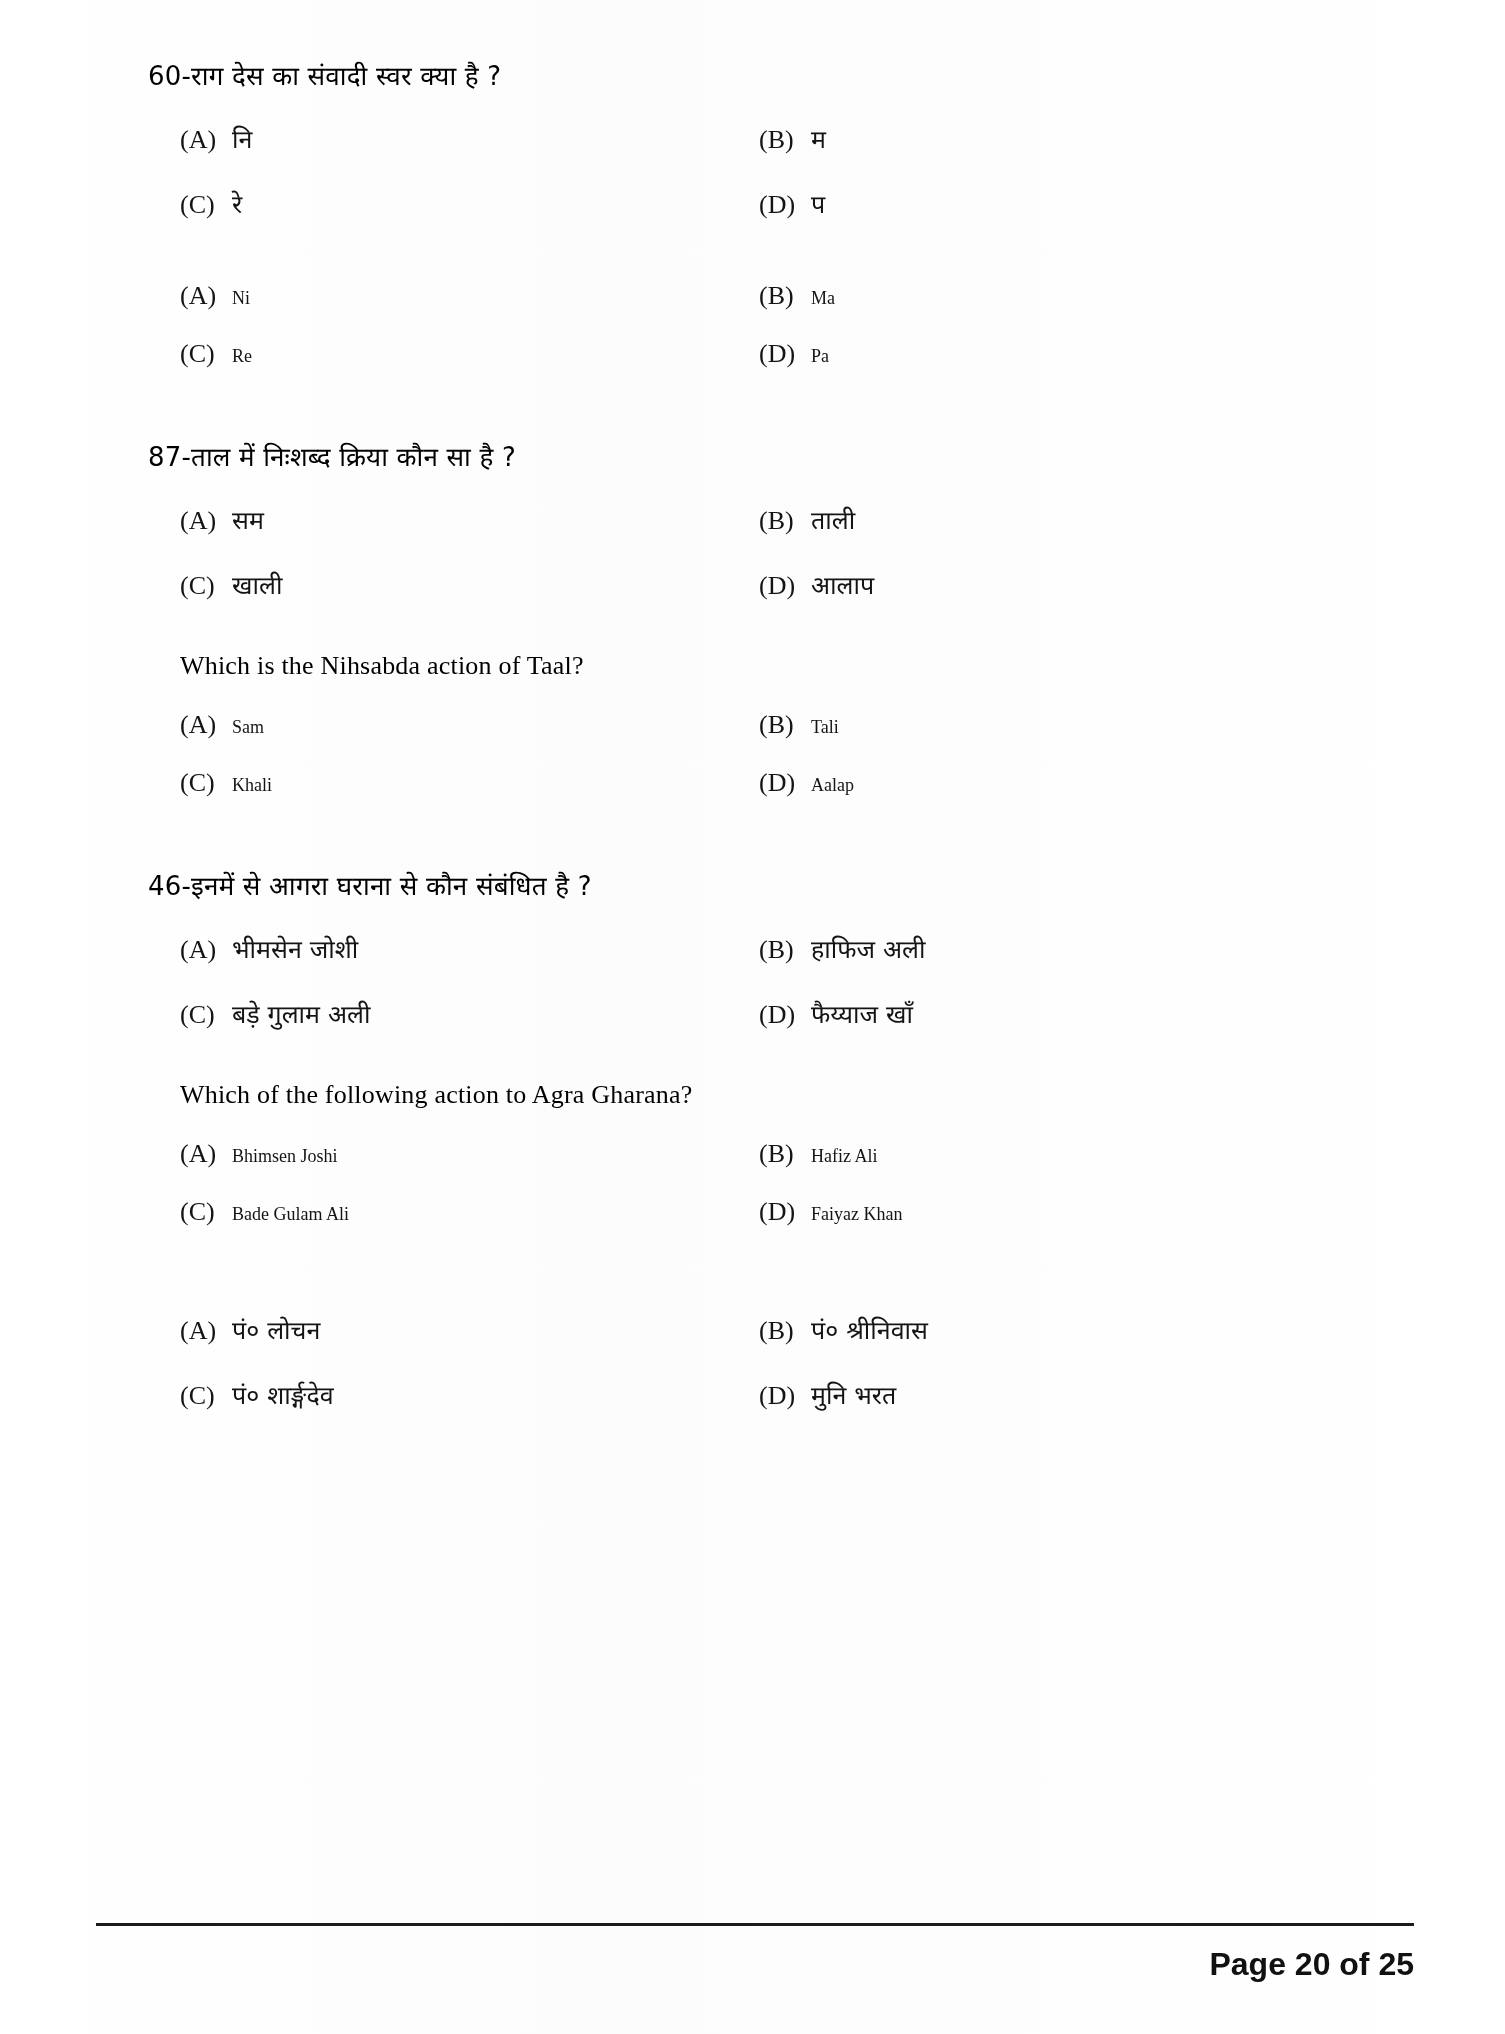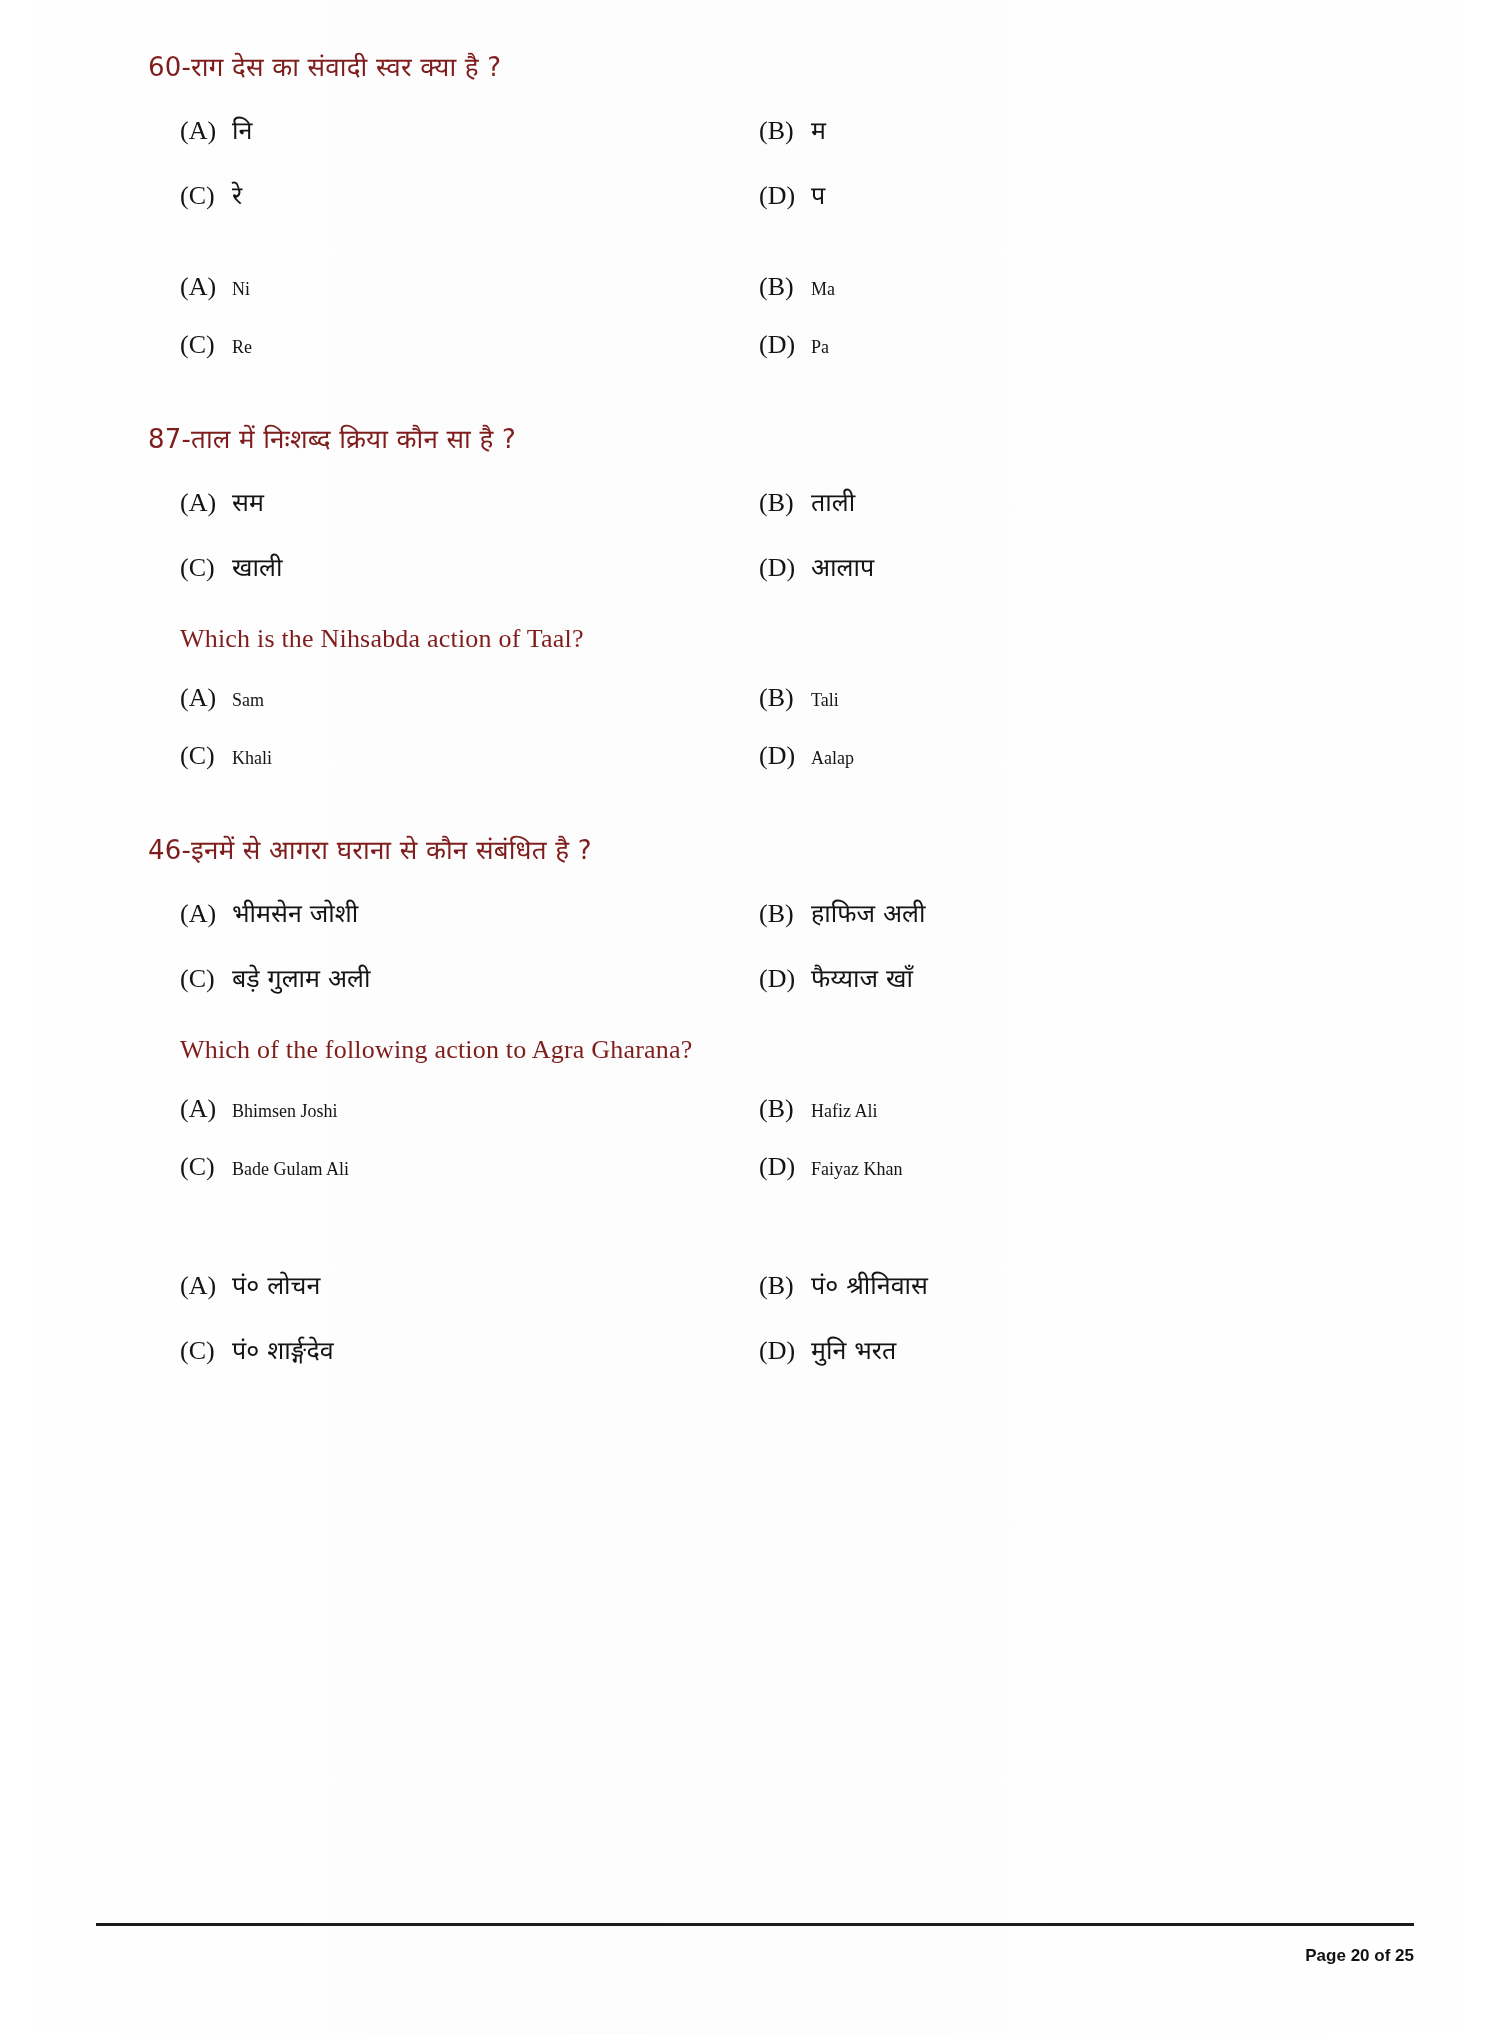--- a/index.html
+++ b/index.html
@@ -35,23 +35,23 @@
     width: 1190px;
   }
 
   .question-block {
     margin-bottom: 0;
   }
   .q-stem {
     font-size: 28px;
     line-height: 1.35;
     letter-spacing: 0.2px;
-    margin: 4px 0 0 0;
+    margin: 13px 0 0 0;
     padding-left: 0;
-    color: #7f1d1d;
+    color: #000000;
     white-space: pre-wrap;
   }
   .q-stem-hi {
     font-family: "DejaVu Sans", "Liberation Sans", sans-serif;
     font-size: 26px;
   }
   .q-stem-en {
     font-family: "Liberation Serif", "DejaVu Serif", serif;
     font-size: 26px;
     padding-left: 32px;
@@ -99,21 +99,21 @@
     height: 3px;
     background: #1b1b1b;
   }
   .footer {
     position: absolute;
     left: 96px;
     top: 1946px;
     width: 1318px;
     text-align: right;
     font-family: "Liberation Sans", "DejaVu Sans", sans-serif;
-    font-size: 17px;
+    font-size: 32px;
     font-weight: bold;
     color: #111111;
   }
   .footer .pg-num {
     font-weight: bold;
   }
 </style>
 </head>
 <body>
 

